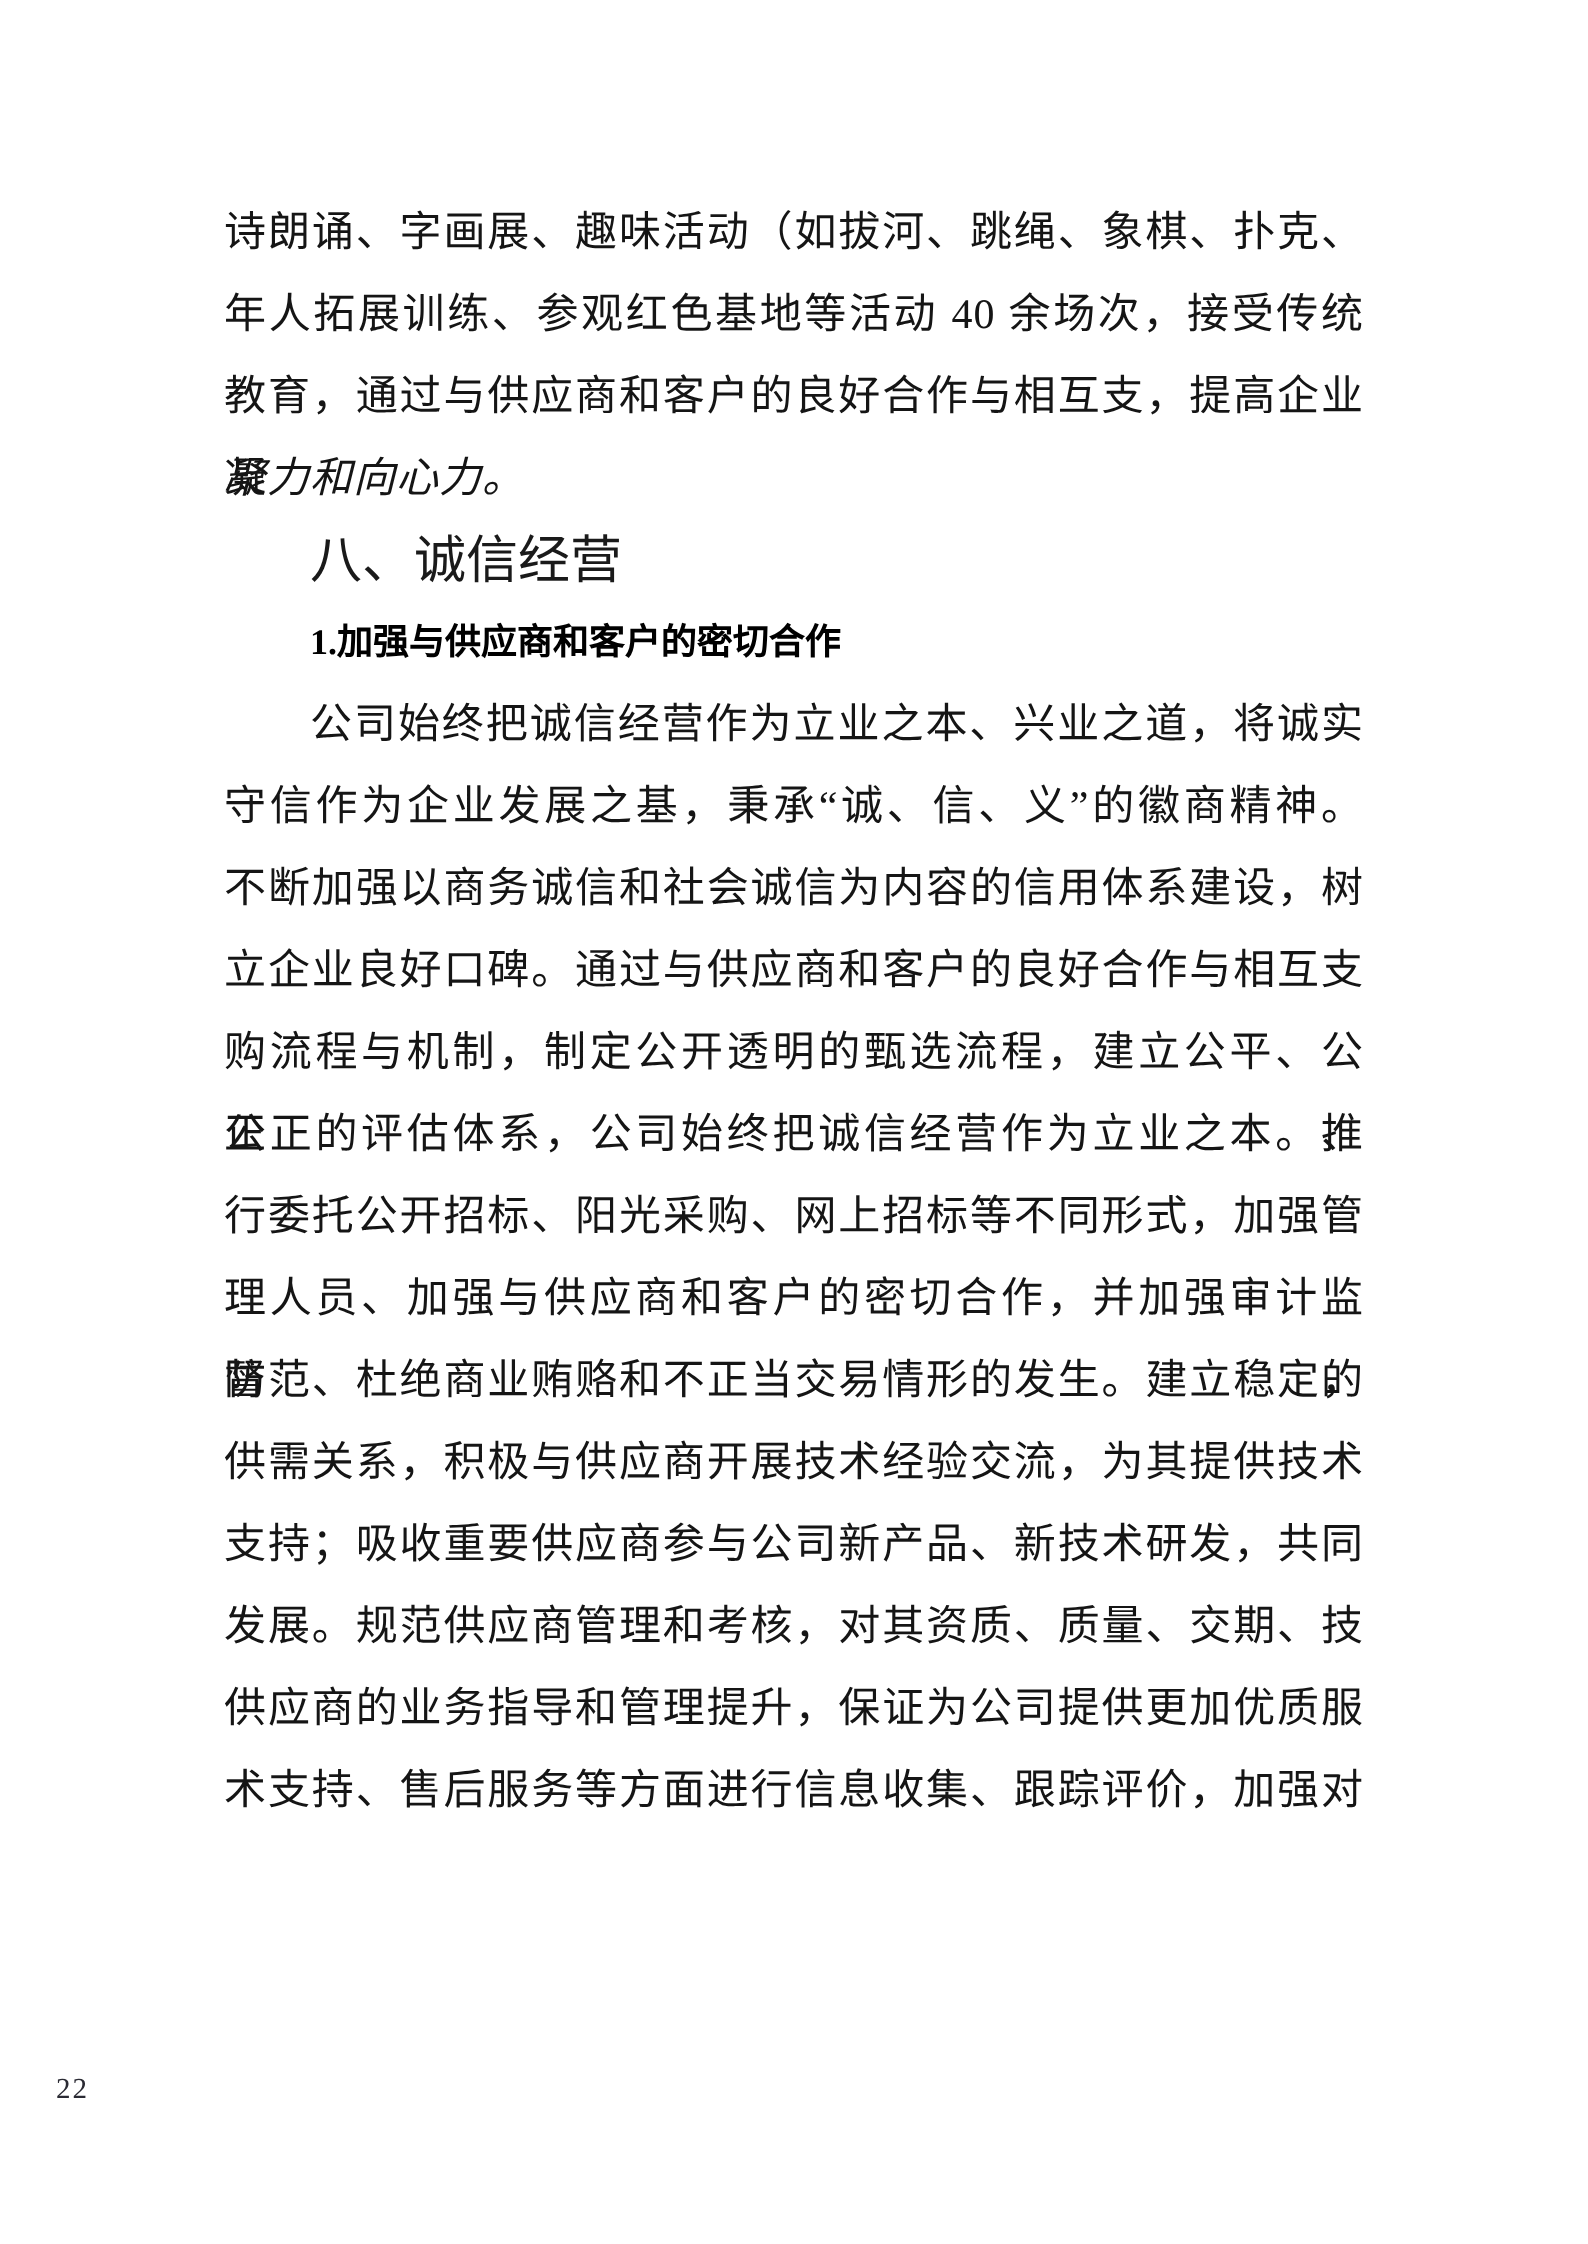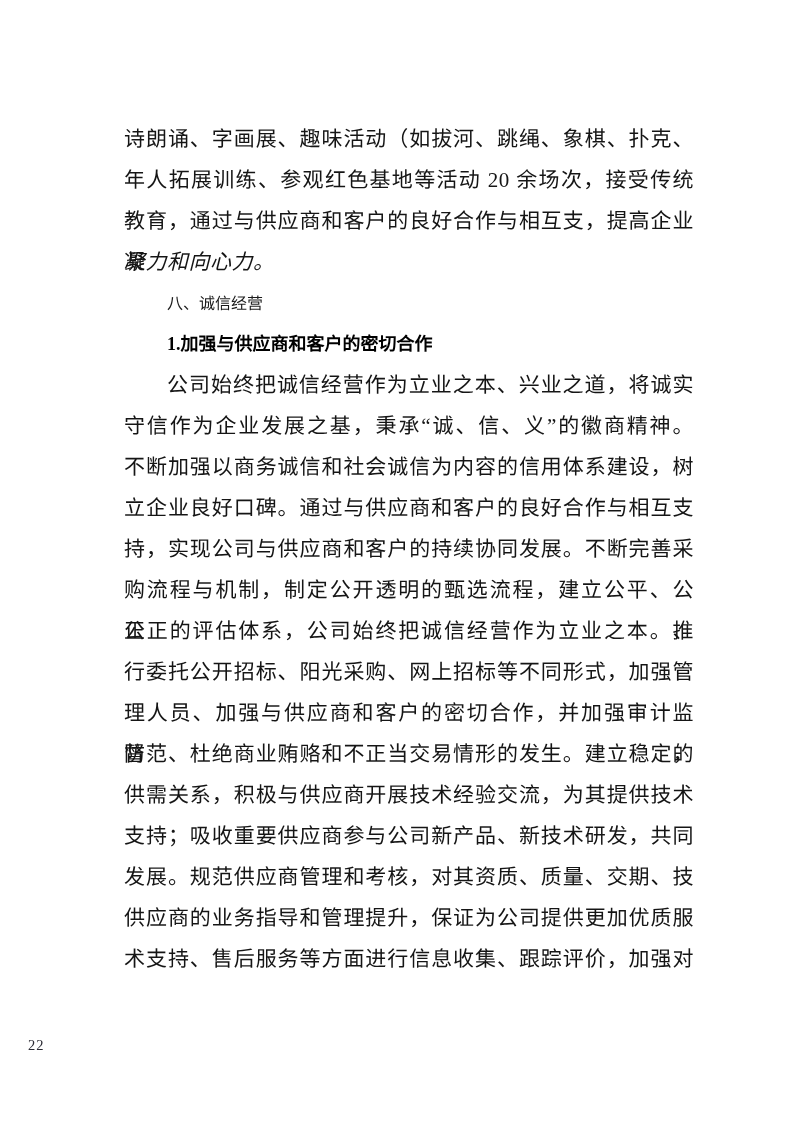--- a/index.html
+++ b/index.html
@@ -11,44 +11,43 @@
     position: relative;
     width: 794px;
     height: 1122px;
     background: #ffffff;
     overflow: hidden;
     font-family: "Liberation Serif", "DejaVu Serif", serif;
     color: #151515;
   }
   .content {
     position: absolute;
-    left: 124px;
+    left: 112px;
     top: 96px;
     width: 570px;
-    margin-top: 23px;
   }
   .line {
     font-size: 21px;
     height: 41px;
     line-height: 41px;
     text-align: justify;
     text-align-last: justify;
     letter-spacing: 0.5px;
   }
   .line.para-end {
     text-align-last: left;
     font-style: italic;
   }
   .line.indent {
     padding-left: 43px;
   }
   .section-heading {
     font-family: "Liberation Sans", "DejaVu Sans", sans-serif;
     font-weight: 500;
-    font-size: 16px;
+    font-size: 26px;
     height: 41px;
     line-height: 41px;
     padding-left: 43px;
     text-align: left;
     text-align-last: left;
     color: #1a1a1a;
   }
   .sub-heading {
     font-weight: 700;
     font-size: 18px;
@@ -73,33 +72,32 @@
     letter-spacing: 1px;
   }
 </style>
 </head>
 <body>
 
 <div class="page">
   <div class="content">
 
     <div class="line">诗朗诵、字画展、趣味活动（如拔河、跳绳、象棋、扑克、</div>
-    <div class="line">年人拓展训练、参观红色基地等活动 20 余场次，接受传统</div>
+    <div class="line">年人拓展训练、参观红色基地等活动 40 余场次，接受传统</div>
     <div class="line">教育，通过与供应商和客户的良好合作与相互支，提高企业凝</div>
     <div class="line para-end">聚力和向心力。</div>
 
     <div class="section-heading">八、诚信经营</div>
 
     <div class="sub-heading">1.加强与供应商和客户的密切合作</div>
 
     <div class="line indent">公司始终把诚信经营作为立业之本、兴业之道，将诚实</div>
     <div class="line">守信作为企业发展之基，秉承“诚、信、义”的徽商精神。</div>
     <div class="line">不断加强以商务诚信和社会诚信为内容的信用体系建设，树</div>
     <div class="line">立企业良好口碑。通过与供应商和客户的良好合作与相互支</div>
-    <div class="line">持，实现公司与供应商和客户的持续协同发展。不断完善采</div>
     <div class="line">购流程与机制，制定公开透明的甄选流程，建立公平、公正、</div>
     <div class="line">公正的评估体系，公司始终把诚信经营作为立业之本。推</div>
     <div class="line">行委托公开招标、阳光采购、网上招标等不同形式，加强管</div>
     <div class="line">理人员、加强与供应商和客户的密切合作，并加强审计监督，</div>
     <div class="line">防范、杜绝商业贿赂和不正当交易情形的发生。建立稳定的</div>
     <div class="line">供需关系，积极与供应商开展技术经验交流，为其提供技术</div>
     <div class="line">支持；吸收重要供应商参与公司新产品、新技术研发，共同</div>
     <div class="line">发展。规范供应商管理和考核，对其资质、质量、交期、技</div>
     <div class="line">供应商的业务指导和管理提升，保证为公司提供更加优质服</div>
     <div class="line">术支持、售后服务等方面进行信息收集、跟踪评价，加强对</div>

